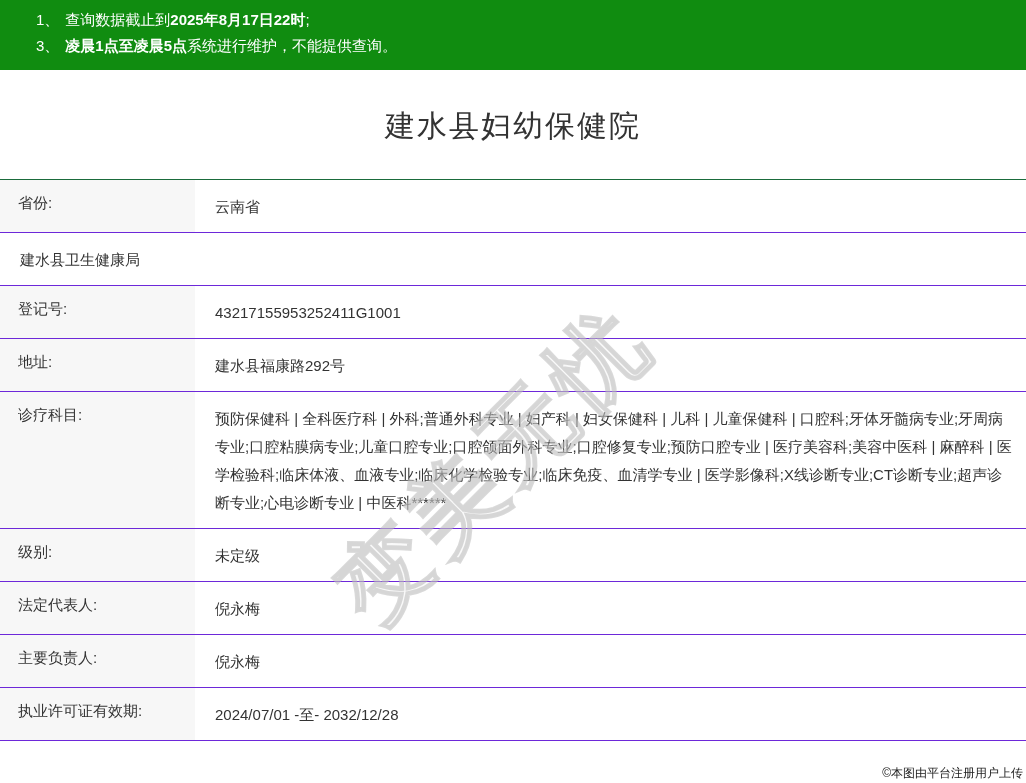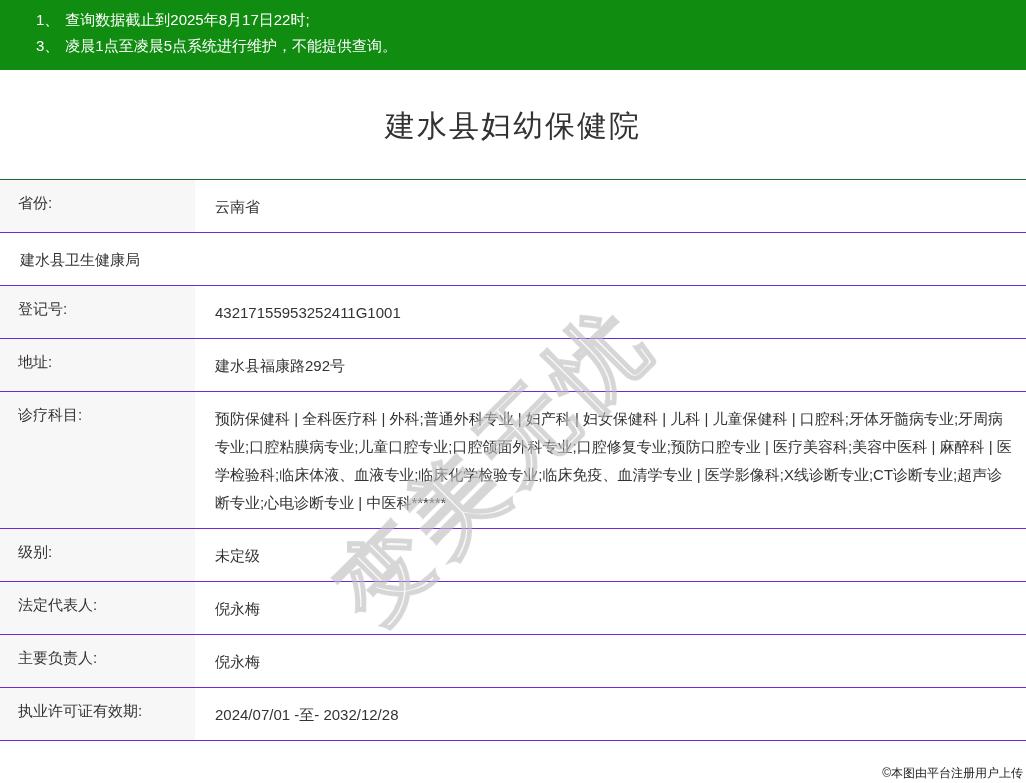--- a/index.html
+++ b/index.html
@@ -10,21 +10,21 @@
     font-family:"Liberation Sans","DejaVu Sans",sans-serif;
   }
   
   .notice {
     background:#108C10; width:100%; padding:7px 0 11px 0;
   }
   .notice-line {
     color:#ffffff; font-size:15px; line-height:26px; padding-left:36px;
   }
   .notice-num { margin-right:6px; }
-  .notice-bold { font-weight:normal; }
+  .notice-bold { font-weight:bold; }
   
   .page-title {
     text-align:center; font-size:30px; font-weight:400; color:#333;
     margin:36px 0 32px 0; letter-spacing:2px;
   }
   
   .info-table { border-top:1px solid #1A6B3B; width:100%; }
   .row { display:flex; border-bottom:1px solid #6d28d9; min-height:47px; }
   .row-label {
     width:195px; flex:0 0 195px; background:#f7f7f7;

